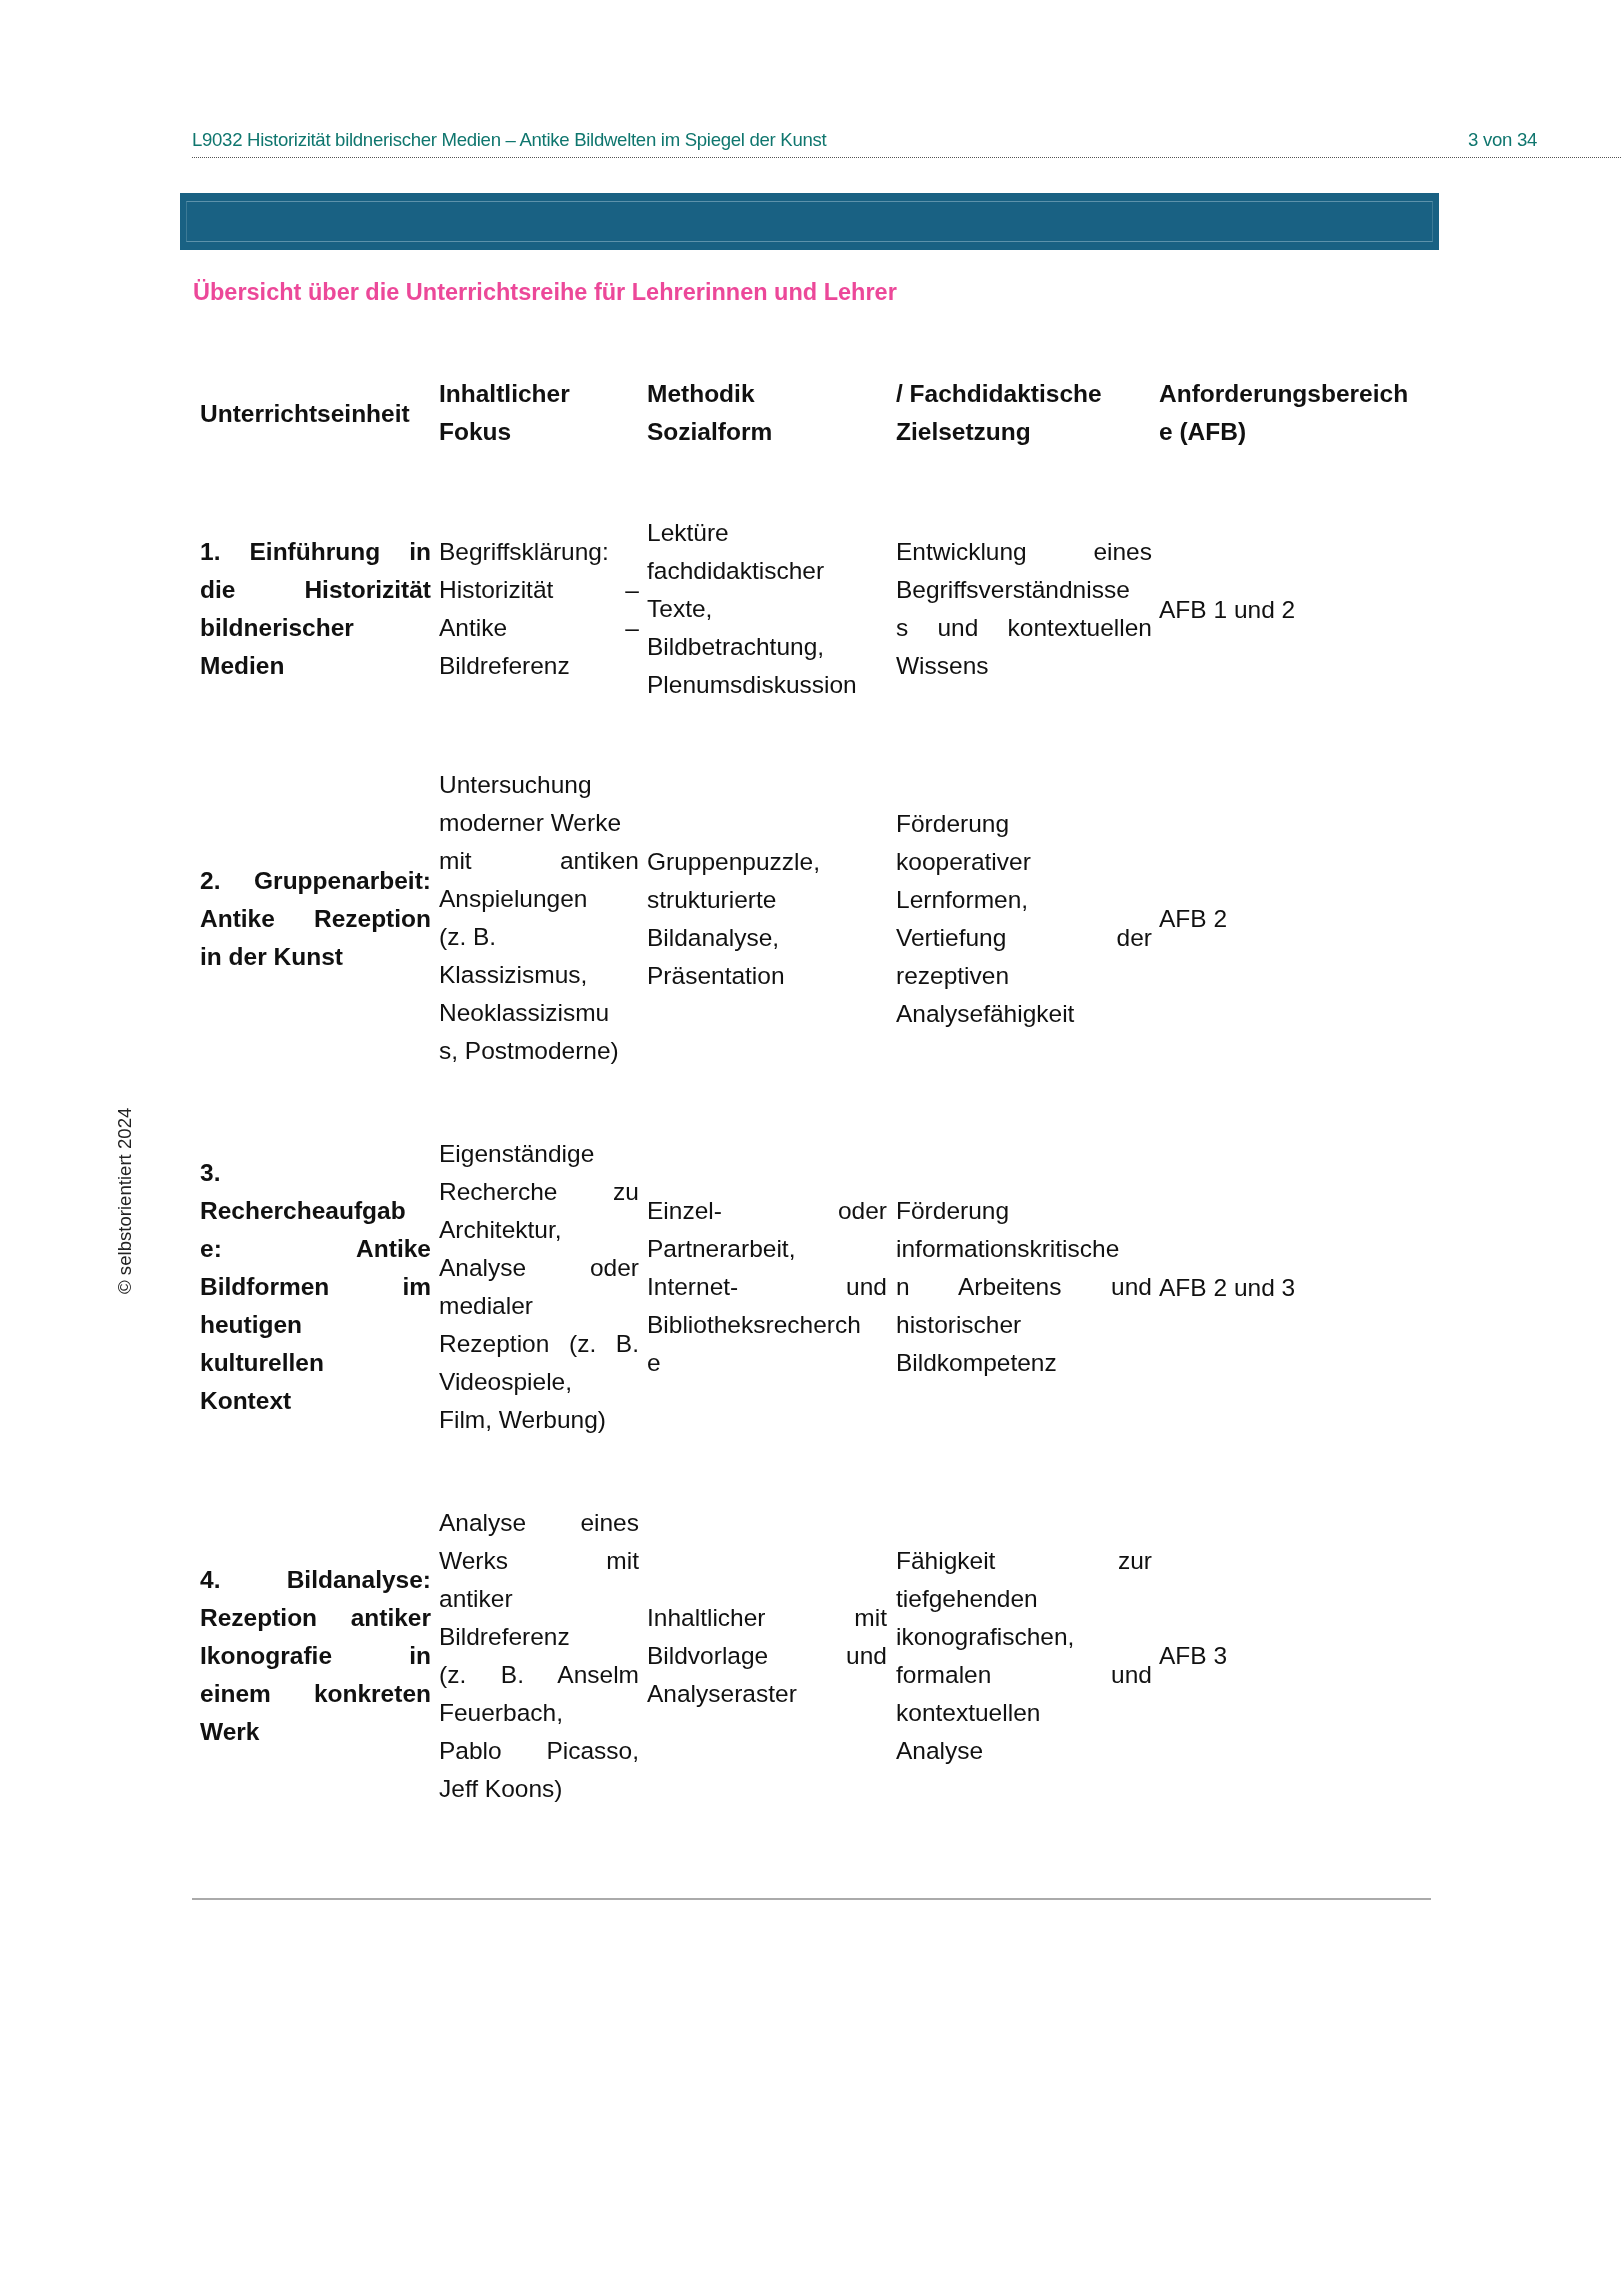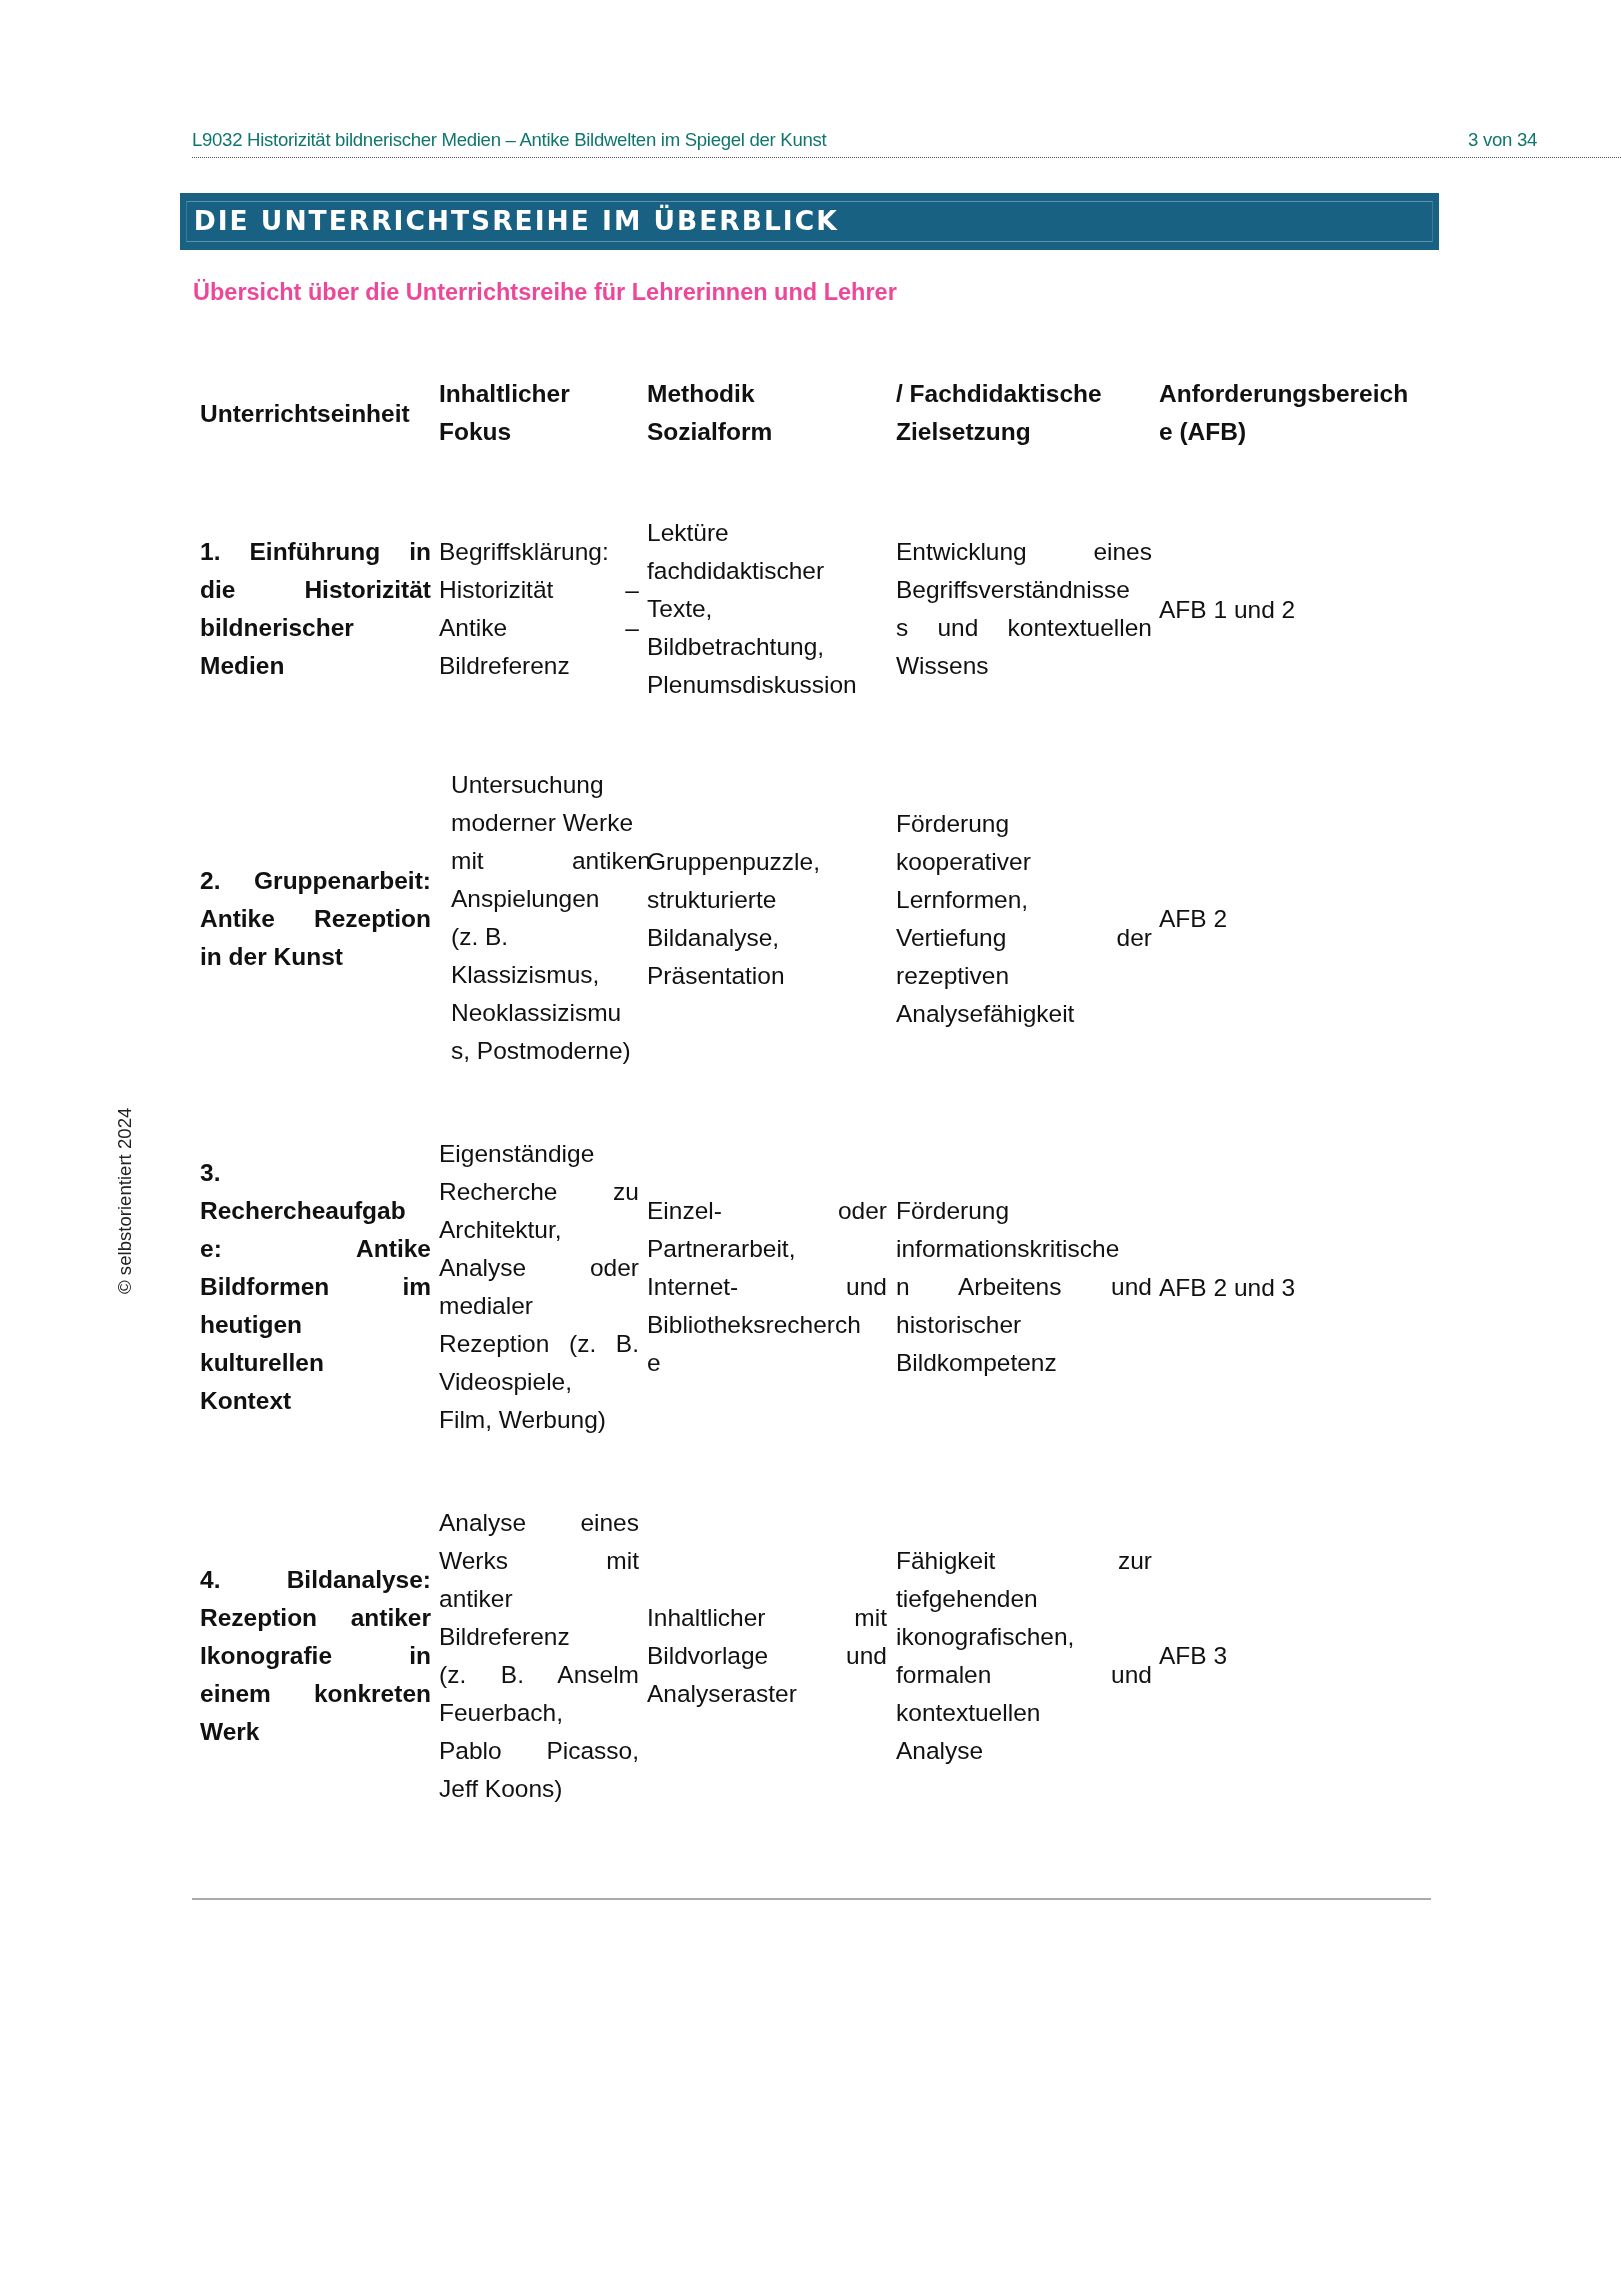--- a/index.html
+++ b/index.html
@@ -38,21 +38,20 @@
 <body>
 
 <div class="running-header">
   <span class="title">L9032 Historizität bildnerischer Medien – Antike Bildwelten im Spiegel der Kunst</span>
   <span class="pageno">3 von 34</span>
 </div>
 <div class="header-rule"></div>
 
 <div class="banner">
   <div class="inner"></div>
-  <div class="text">DIE UNTERRICHTSREIHE IM ÜBERBLICK</div>
 </div>
 
 <div class="subtitle">Übersicht über die Unterrichtsreihe für Lehrerinnen und Lehrer</div>
 
 <div class="side-note">© selbstorientiert 2024</div>
 
 <div id="table">
     <div class="hdr cell bold col1" style="top: 395px;">
       <span class="ln">Unterrichtseinheit</span>
     </div>
@@ -101,21 +100,21 @@
       <div class="cell col5" style="top: 591px;">
         <span class="ln">AFB 1 und 2</span>
       </div>
     </div>
     <div>
       <div class="cell col1 bold" style="top: 862px;">
         <span class="ln j">2. Gruppenarbeit:</span>
         <span class="ln j">Antike Rezeption</span>
         <span class="ln">in der Kunst</span>
       </div>
-      <div class="cell col2" style="top: 766px; margin-left: 12px;">
+      <div class="cell col2" style="top: 766px;">
         <span class="ln">Untersuchung</span>
         <span class="ln">moderner Werke</span>
         <span class="ln j">mit antiken</span>
         <span class="ln">Anspielungen</span>
         <span class="ln">(z. B.</span>
         <span class="ln">Klassizismus,</span>
         <span class="ln">Neoklassizismu</span>
         <span class="ln">s, Postmoderne)</span>
       </div>
       <div class="cell col3" style="top: 843px;">

